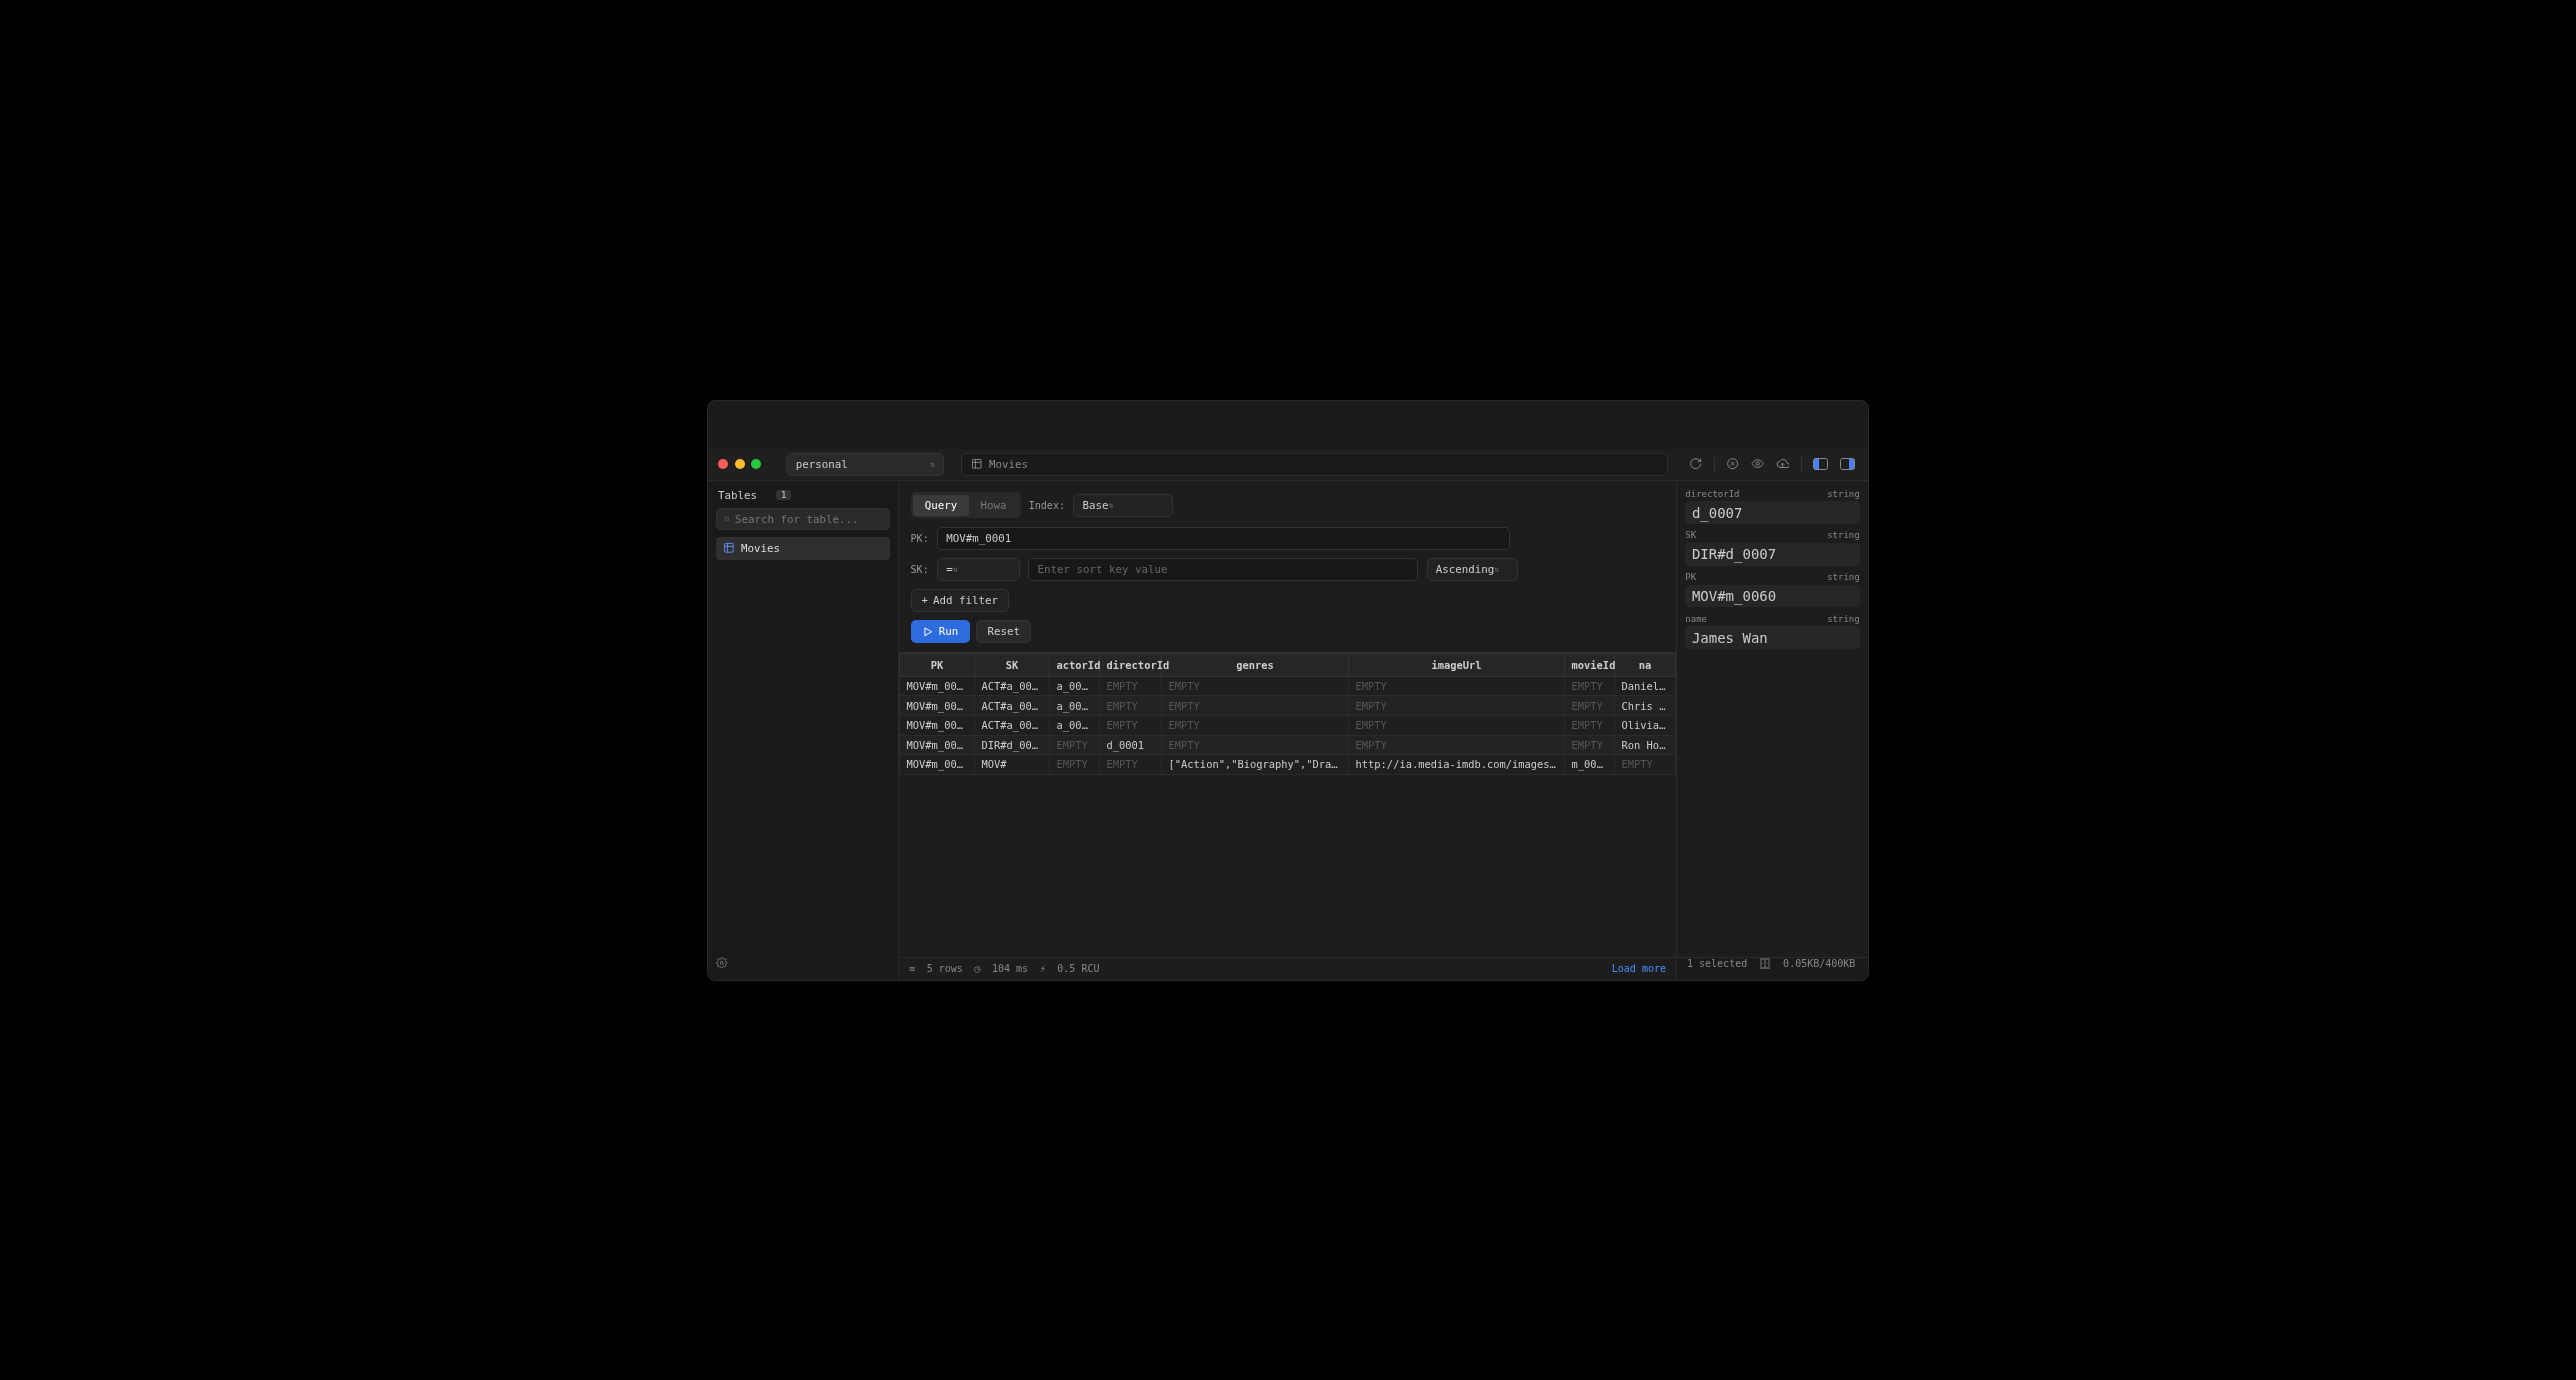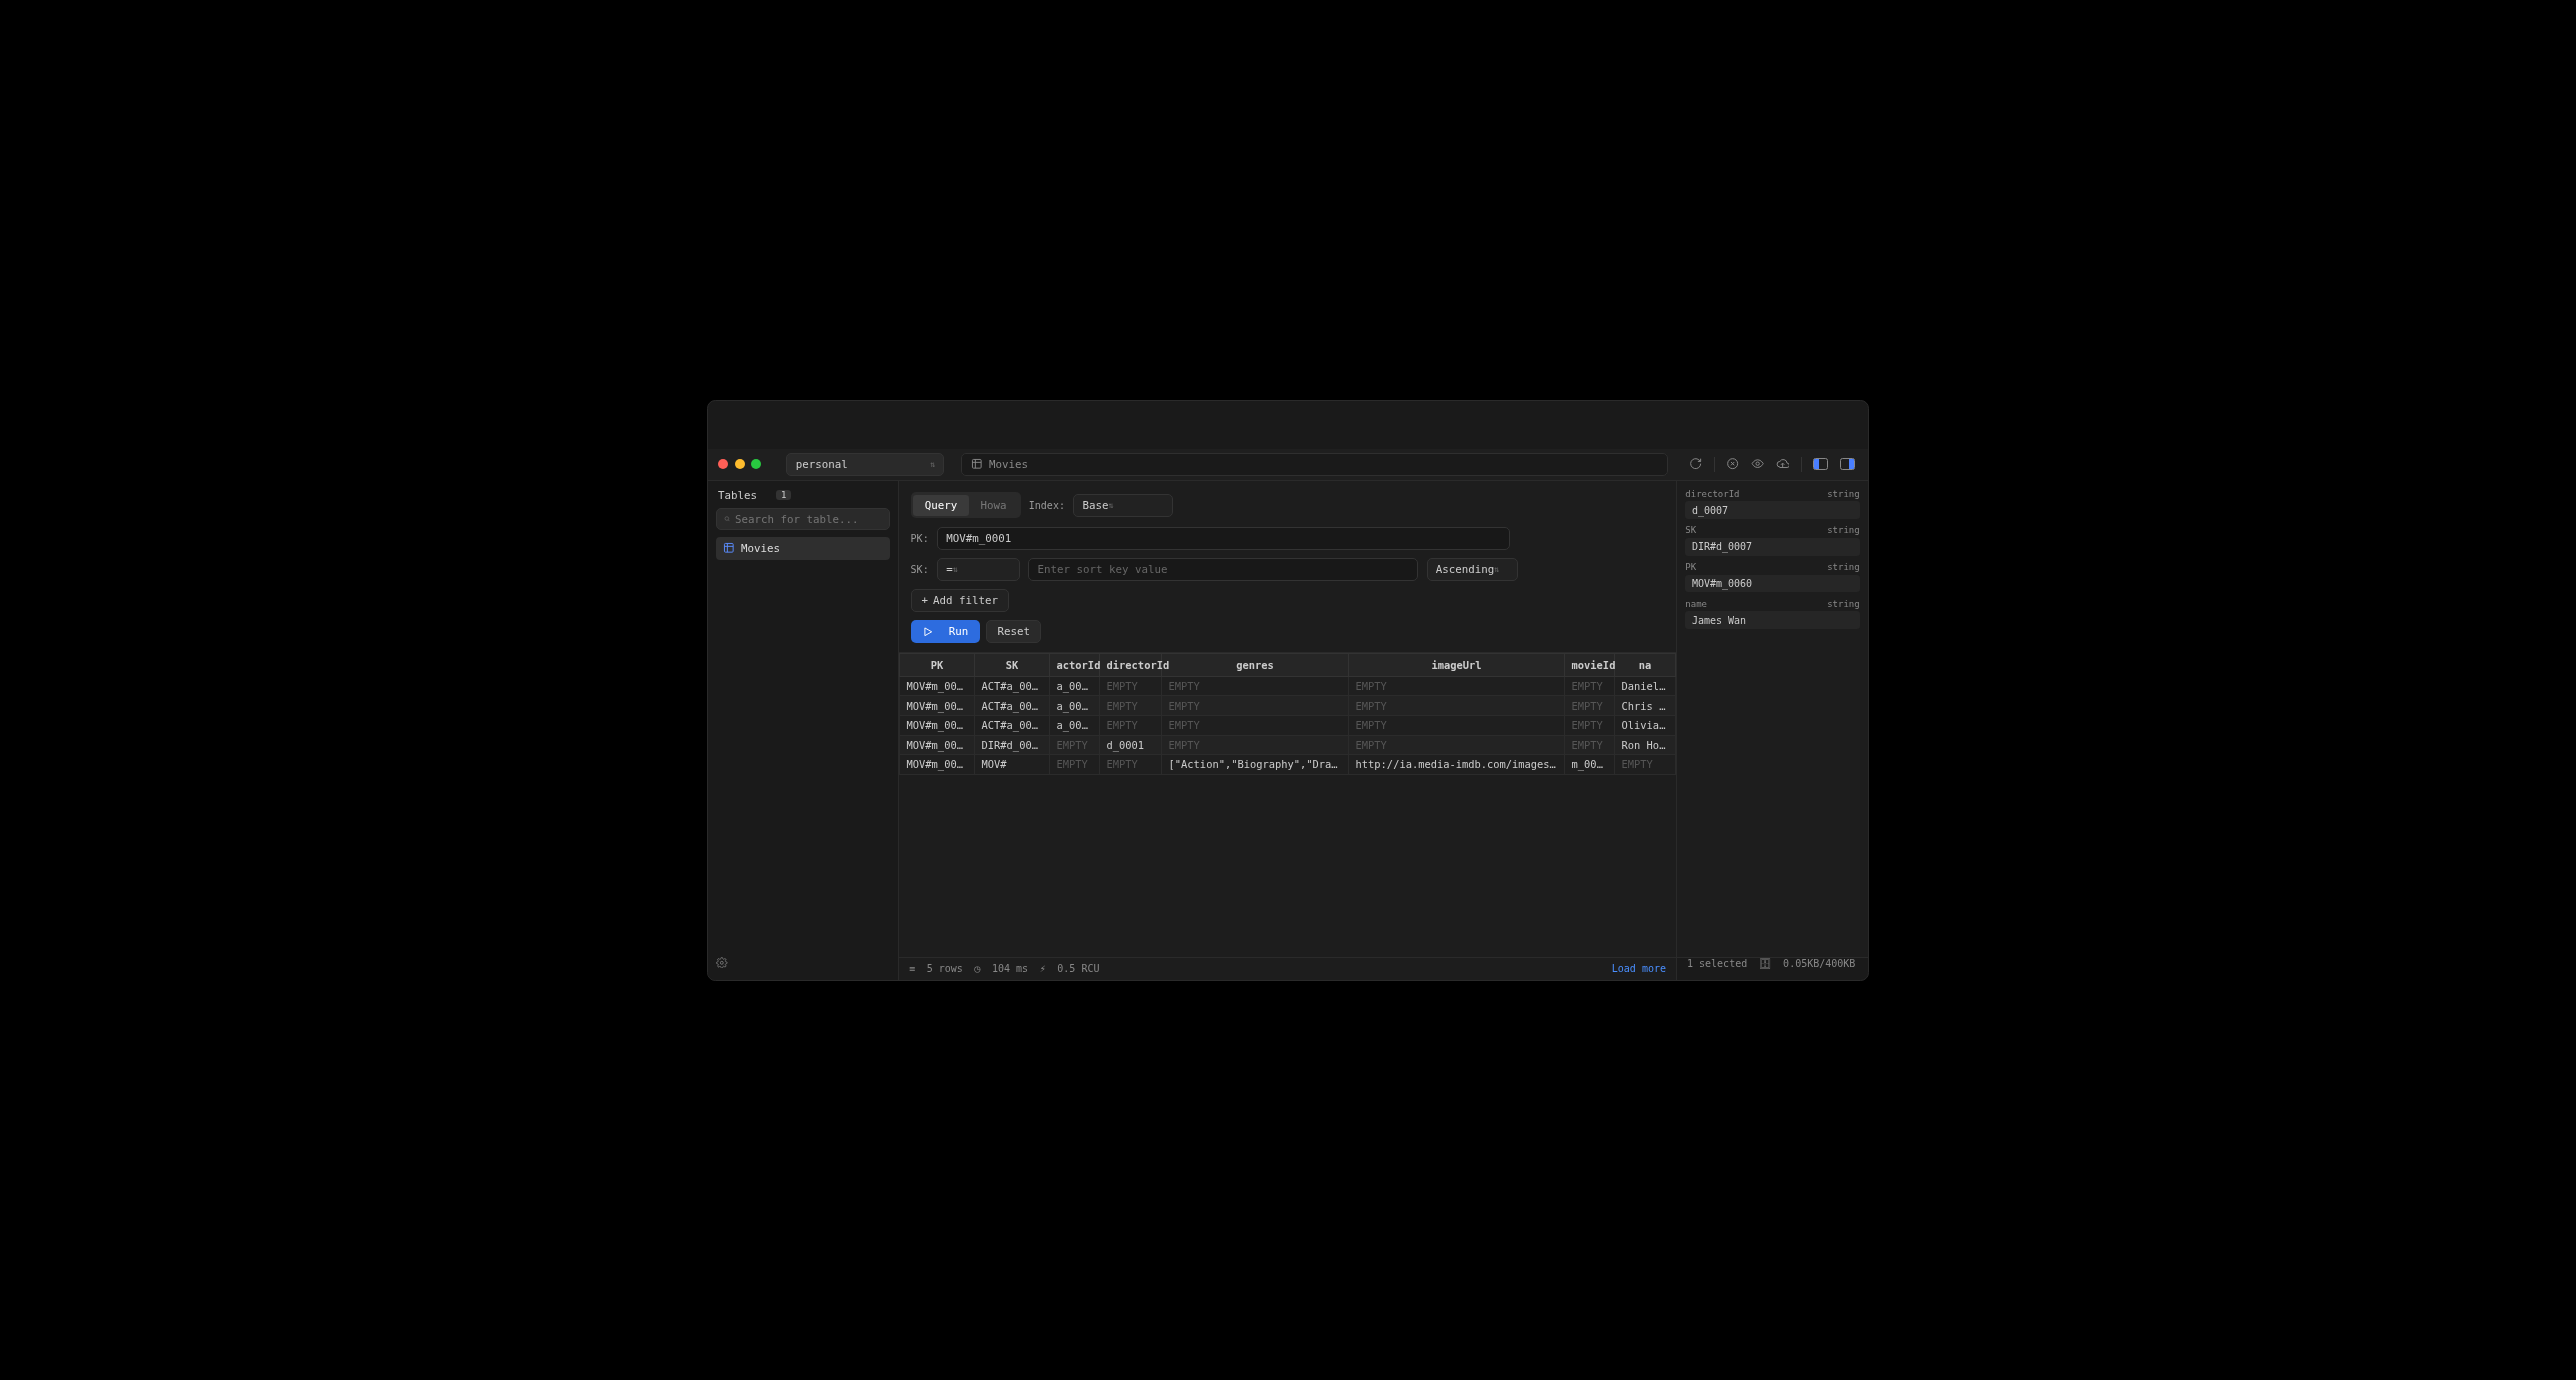--- a/index.html
+++ b/index.html
@@ -35,36 +35,36 @@
 .lbl{color:#999;font-size:10px;}
 .sel{background:#222;border:0.8px solid #333;border-radius:5px;height:23px;display:flex;align-items:center;padding:0 8.3px;min-width:83px;justify-content:flex-start;color:#ccc;}
 .inp{background:#181818;border:0.8px solid #333;border-radius:5px;height:23px;padding:0 8.3px;color:#ccc;font:inherit;outline:none;}
 .inp::placeholder{color:#666;}
 .pk-inp{flex:1;max-width:573px;}
 .sk-op{width:79px;}
 .sk-inp{flex:1;max-width:390px;}
 .order-sel{width:91px;}
 .add-filter{background:#222;border:0.8px solid #333;border-radius:5px;height:23px;padding:0 10px;color:#ccc;display:flex;align-items:center;gap:5px;cursor:pointer;font:inherit;}
 .run-row{display:flex;gap:6.6px;margin-top:5px;}
-.btn-run{background:#2d6cdf;border:none;border-radius:5px;height:23px;padding:0 11.6px;color:#fff;display:flex;align-items:center;gap:15px;cursor:pointer;font:inherit;}
+.btn-run{background:#2d6cdf;border:none;border-radius:5px;height:23px;padding:0 11.6px;color:#fff;display:flex;align-items:center;gap:5px;cursor:pointer;font:inherit;}
 .btn-reset{background:#2a2a2a;border:0.8px solid #333;border-radius:5px;height:23px;padding:0 10px;color:#ccc;cursor:pointer;font:inherit;}
 .table-wrap{flex:1;overflow:auto;}
 table{border-collapse:collapse;width:100%;table-layout:fixed;}
 th{background:#262626;border:0.8px solid #333;padding:5px 6.6px;color:#ccc;text-align:center;font-weight:600;font-size:10.4px;}
 td{border:0.8px solid #2b2b2b;padding:3.3px 6.6px;color:#ccc;font-size:10.4px;white-space:nowrap;overflow:hidden;text-overflow:ellipsis;}
 tbody tr:nth-child(odd){background:#1f1f1f;}
 tbody tr:nth-child(even){background:#232323;}
 .empty{color:#555;}
 .status{height:23px;display:flex;align-items:center;gap:11.6px;padding:0 10px;color:#888;font-size:10px;border-top:0.8px solid #2a2a2a;}
 .status .spacer{flex:1;}
 .load-more{color:#4a8fff;cursor:pointer;}
 .inspector{width:191px;background:#1d1d1d;padding:8.3px;font-size:10px;}
 .insp-field{margin-bottom:6.6px;}
 .insp-head{display:flex;justify-content:space-between;color:#888;font-size:9px;margin-bottom:2.5px;}
-.insp-val{background:#262626;border-radius:3.3px;padding:3.3px 6.6px;color:#ccc;font-size:10px;}
+.insp-val{background:#262626;border-radius:3.3px;padding:3.3px 6.6px;color:#ccc;font-size:14px;}
 .status-right{display:flex;align-items:flex-start;gap:11.6px;padding:0 10px;color:#888;font-size:10px;border-top:0.8px solid #2a2a2a;height:23px;}
 .chev{font-size:8.3px;color:#666;}
 svg.icon{width:11.6px;height:11.6px;stroke:currentColor;fill:none;stroke-width:2;}
 </style>
 </head>
 <body>
 
 <div class="window">
   <div class="titlebar">
     <div class="traffic">

